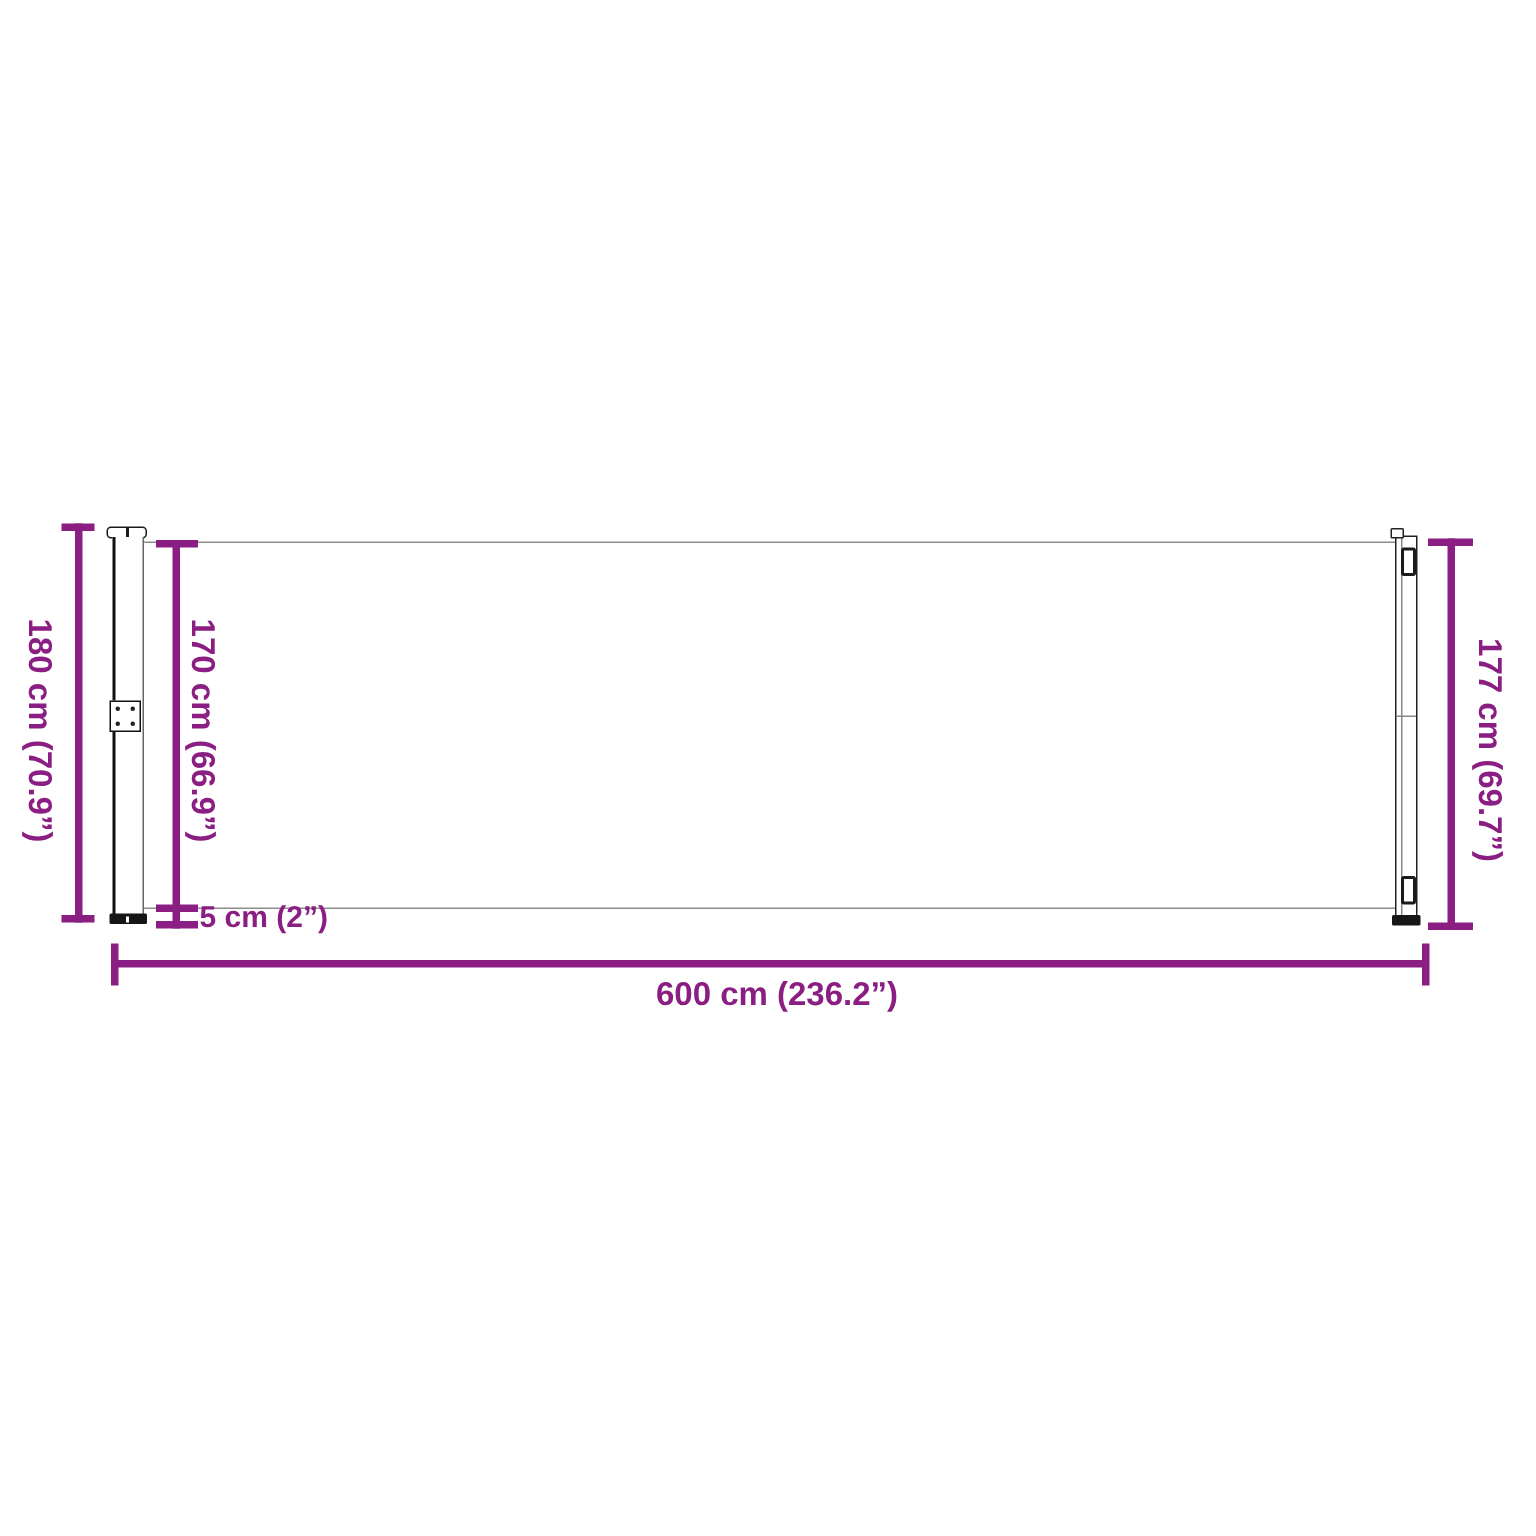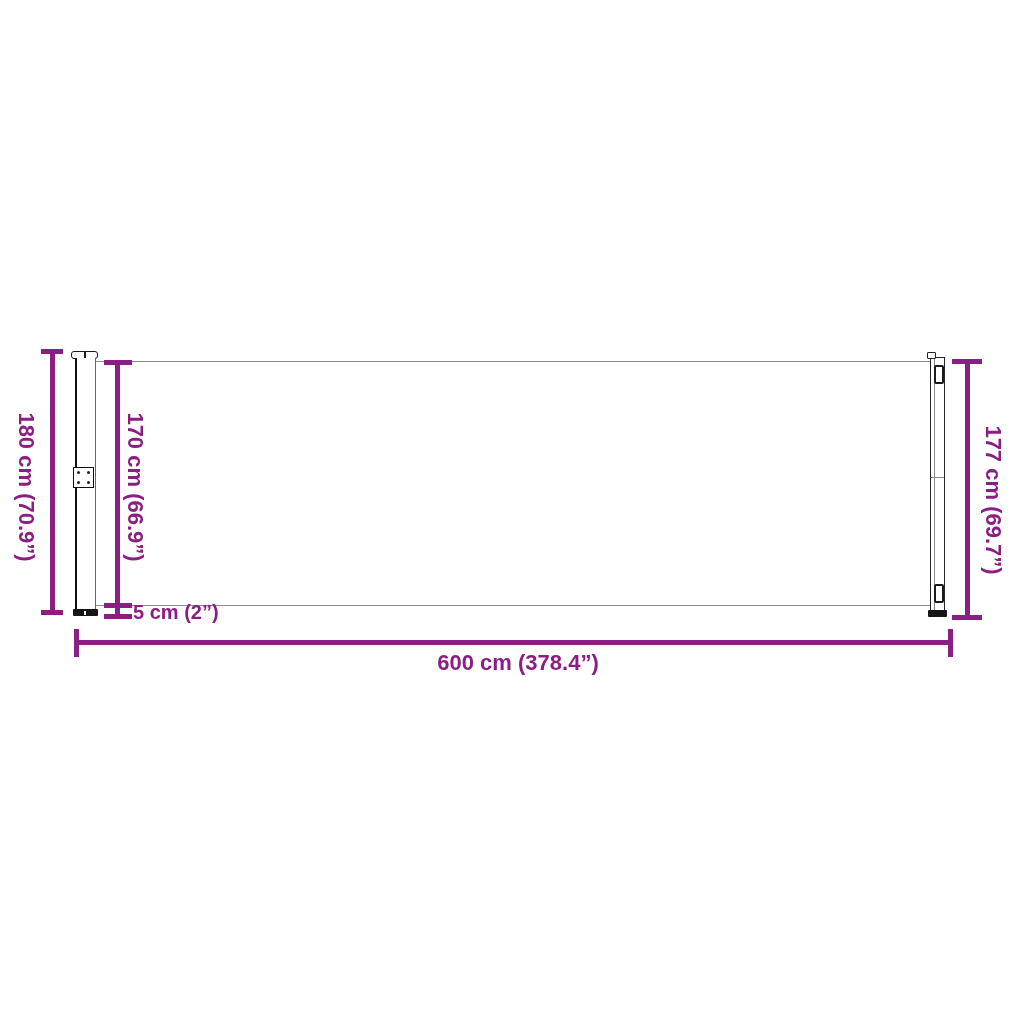--- a/index.html
+++ b/index.html
@@ -105,15 +105,15 @@
   <div class="dim-label lbl-gap">5 cm (2”)</div>
 
   <div class="abs dim dr-line"></div>
   <div class="abs dim dr-t1"></div>
   <div class="abs dim dr-t2"></div>
   <div class="dim-label vlabel lbl-right-height">177 cm (69.7”)</div>
 
   <div class="abs dim db-line"></div>
   <div class="abs dim db-t1"></div>
   <div class="abs dim db-t2"></div>
-  <div class="dim-label lbl-width">600 cm (378.4”)</div>
+  <div class="dim-label lbl-width">600 cm (236.2”)</div>
 
 </div>
 
 </body></html>

